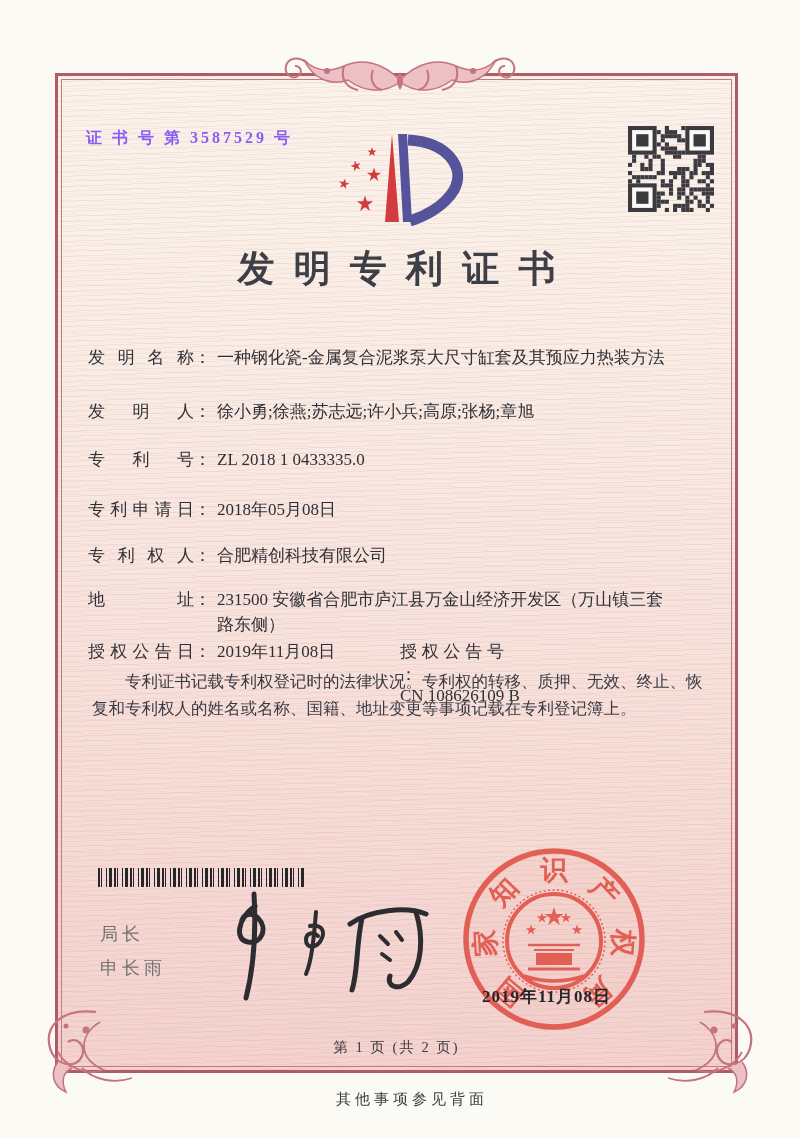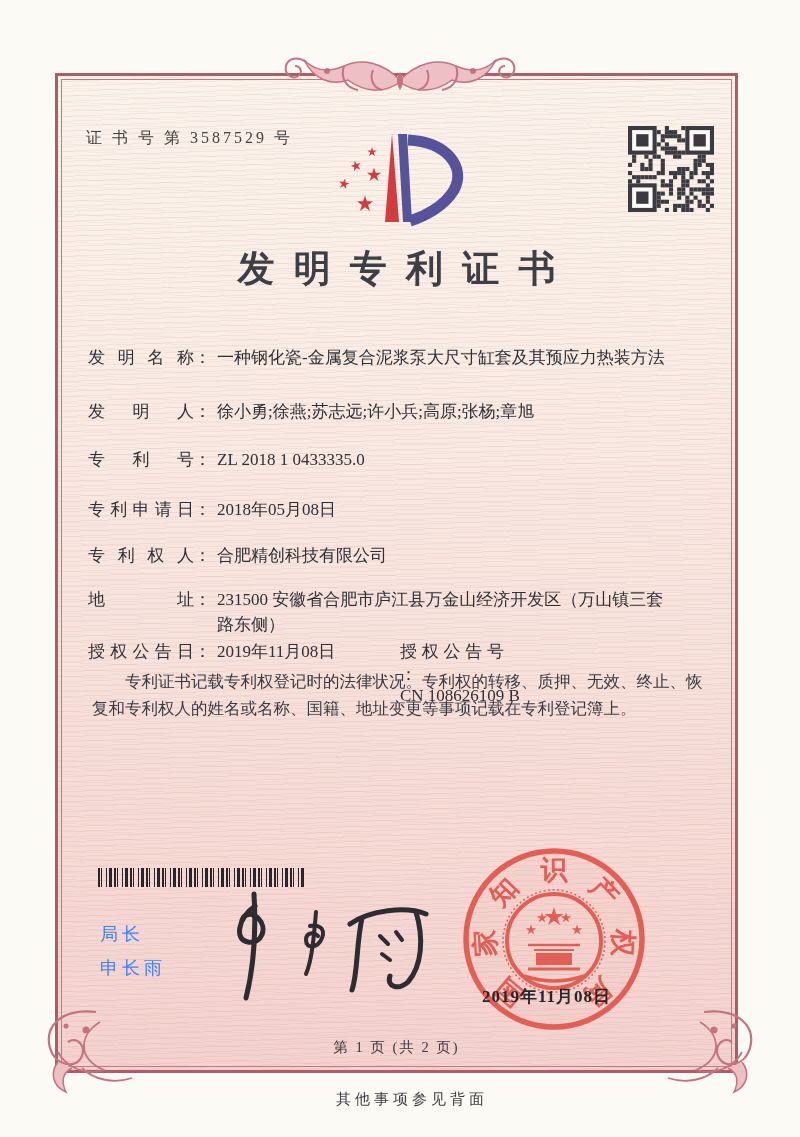--- a/index.html
+++ b/index.html
@@ -13,21 +13,21 @@
     background:linear-gradient(180deg,#faf3eb 0%,#f9eee6 25%,#f7e3dd 55%,#f5d9d4 80%,#f3d2cf 100%);
     box-sizing:border-box;}
   .frame::before{content:"";position:absolute;inset:3px;border:1px solid #c27983;pointer-events:none;}
   .frame::after{content:"";position:absolute;inset:0;pointer-events:none;
     background:
       repeating-linear-gradient(178deg,rgba(202,116,111,0.10) 0 1px,transparent 1px 5px),
       repeating-linear-gradient(182deg,rgba(202,116,111,0.07) 0 1px,transparent 1px 7px);}
 
   .layer{z-index:2;}
 
-  .cert-no{left:86px;top:128px;font-size:16px;letter-spacing:3px;color:#404040;}
+  .cert-no{left:86px;top:128px;font-size:16px;letter-spacing:3px;color:#8b5cf6;font-weight:bold;}
 
   .title{left:55px;top:244px;width:683px;text-align:center;font-size:37px;font-weight:bold;
     color:#3e3e46;letter-spacing:0.52em;text-indent:0.52em;}
 
   .row{left:88px;width:625px;display:flex;align-items:flex-start;font-size:17px;color:#2f2f36;}
   .lab{display:inline-block;width:106px;text-align:justify;text-align-last:justify;flex:0 0 106px;}
   .colon{flex:0 0 auto;margin-right:6px;}
   .val{flex:1 1 auto;line-height:1.45;}
   .val-addr{max-width:452px;}
   .dual{display:flex;}
@@ -38,21 +38,21 @@
   .paras{left:92px;top:668px;width:618px;color:#3a3a42;font-size:16.5px;line-height:1.64;}
   .paras p{margin:0;text-indent:2em;}
 
   .barcode{left:98px;top:868px;width:208px;height:19px;
     background:repeating-linear-gradient(90deg,
       #26262b 0 2px,transparent 2px 3px,
       #26262b 3px 4px,transparent 4px 8px,
       #26262b 8px 9px,transparent 9px 11px,
       #26262b 11px 14px,transparent 14px 16px);}
 
-  .officer{left:100px;font-size:18px;color:#3b82f6;letter-spacing:4px;}
+  .officer{left:100px;font-size:18px;color:#737373;letter-spacing:4px;}
 
   .sealdate{left:482px;top:985px;font-size:17px;font-weight:bold;color:#26262a;letter-spacing:1px;}
 
   .pageinfo{left:55px;top:1038px;width:683px;text-align:center;font-size:14.5px;letter-spacing:2px;color:#3a3a40;}
   .footnote{left:0;top:1090px;width:800px;text-align:center;font-size:15px;letter-spacing:4px;color:#3c3c42;padding-left:12px;}
 
   svg{display:block;}
 </style>
 </head>
 <body>

